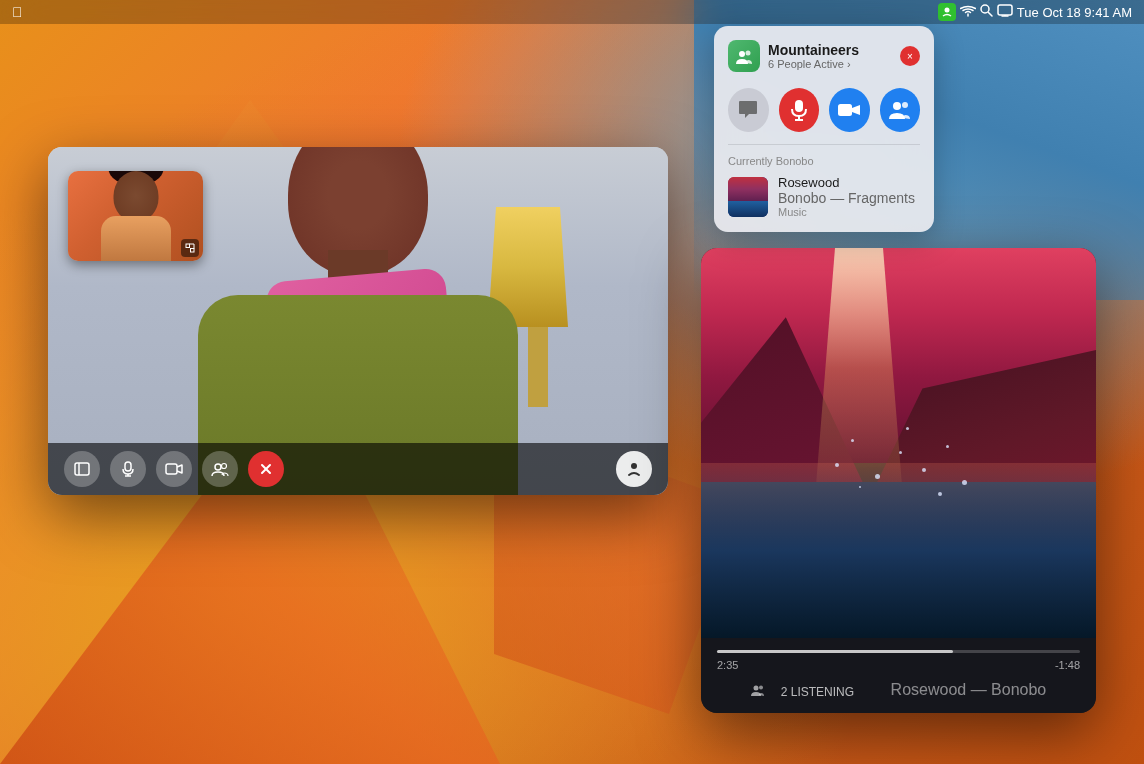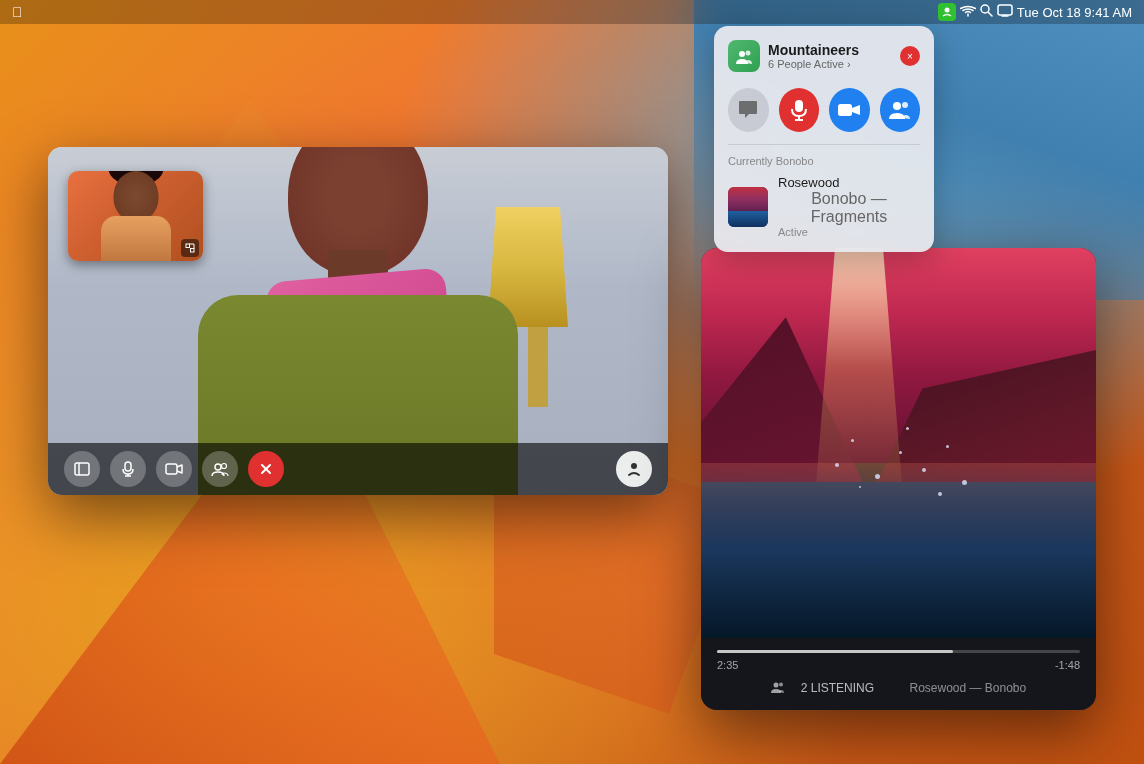--- a/index.html
+++ b/index.html
@@ -486,23 +486,22 @@
       flex-direction: column;
     }
 
     .music-title {
       font-size: 13px;
       font-weight: 500;
       color: #1a1a1a;
     }
 
     .music-artist-album {
-      font-size: 16px;
+      font-size: 14px;
       color: #666;
-      text-align: center;
     }
 
     .music-type {
       font-size: 11px;
       color: #888;
     }
 
     
     .music-player-card {
       position: absolute;
@@ -631,38 +630,38 @@
       text-align: center;
     }
 
     .music-time {
       font-size: 11px;
       color: rgba(255,255,255,0.6);
     }
 
     .music-listening-row {
       display: flex;
-      align-items: flex-start;
+      align-items: flex-end;
       justify-content: center;
       gap: 16px;
     }
 
     .listening-icon {
       font-size: 12px;
       color: rgba(255,255,255,0.6);
     }
 
     .listening-text {
       font-size: 12px;
       color: rgba(255,255,255,0.7);
       font-weight: 500;
     }
 
     .listening-song {
-      font-size: 12px;
+      font-size: 16px;
       color: rgba(255,255,255,0.5);
     }
   </style>
 </head>
 <body>
 
 <div class="desktop-bg">
   <div class="wallpaper-shape1"></div>
   <div class="wallpaper-shape2"></div>
   <div class="wallpaper-shape3"></div>
@@ -853,21 +852,21 @@
     <div class="currently-playing-row">
       <div class="music-thumbnail">
         <div class="music-thumb-img">
           <div class="thumb-sky"></div>
           <div class="thumb-water"></div>
         </div>
       </div>
       <div class="music-info">
         <span class="music-title">Rosewood</span>
         <span class="music-artist-album">Bonobo — Fragments</span>
-        <span class="music-type">Active</span>
+        <span class="music-type">Music</span>
       </div>
     </div>
   </div>
 </div>
 
 <div class="music-player-card">
 
   <div class="music-album-art">
     <div class="album-art-bg">
       <div class="art-sky"></div>

